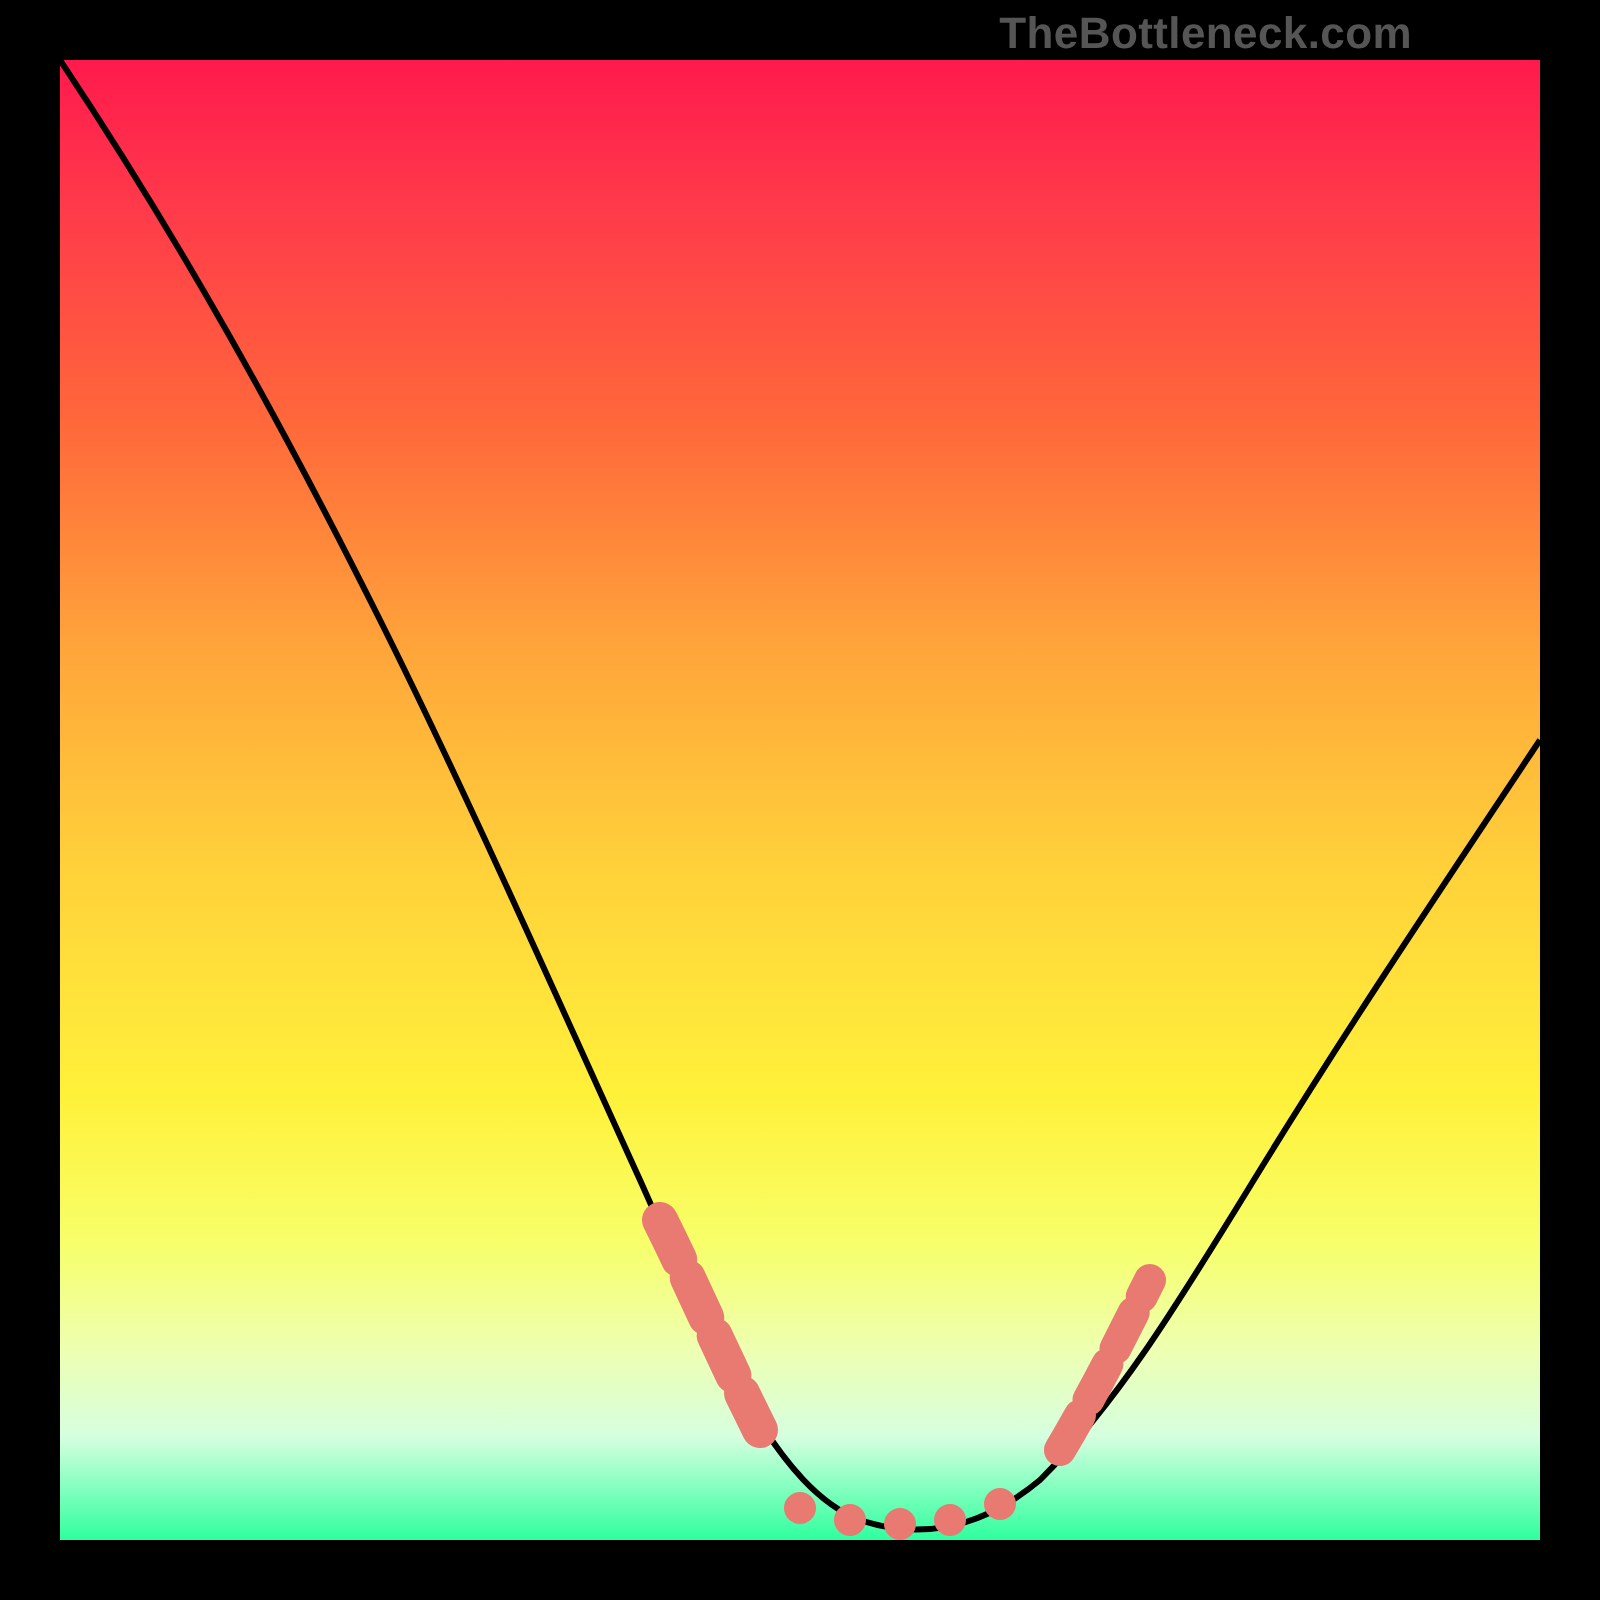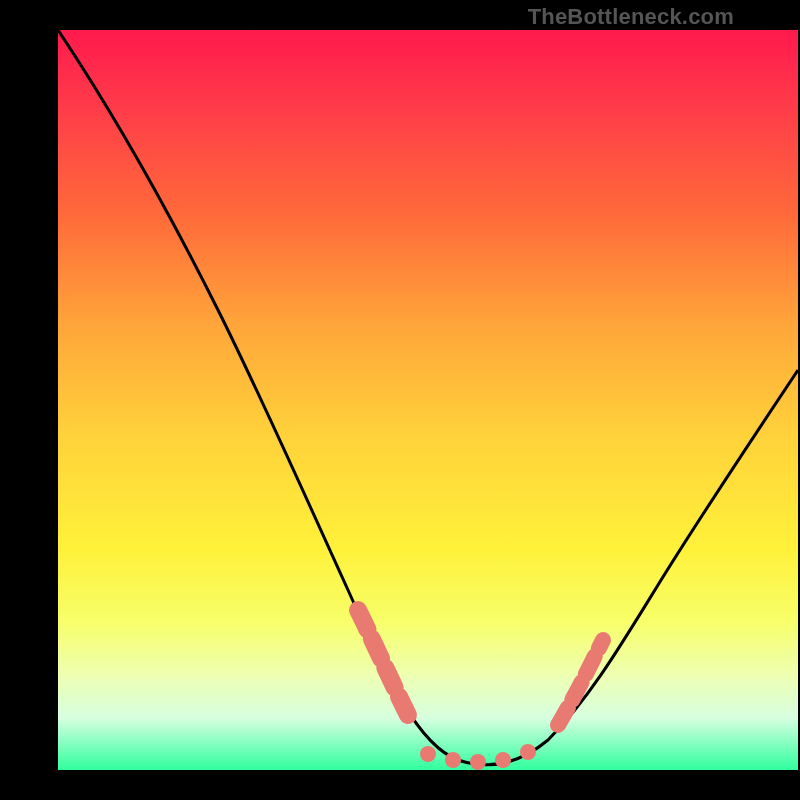--- a/index.html
+++ b/index.html
@@ -11,21 +11,20 @@
     overflow: hidden;
     font-family: Arial, Helvetica, sans-serif;
   }
   .frame {
     position: absolute;
     top: 0;
     left: 0;
     width: 716px;
     height: 800px;
     background: #000;
-    margin-left: 28px;
   }
   .plot {
     position: absolute;
     top: 30px;
     left: 30px;
     width: 740px;
     height: 740px;
     overflow: hidden;
   }
   .gradient {

